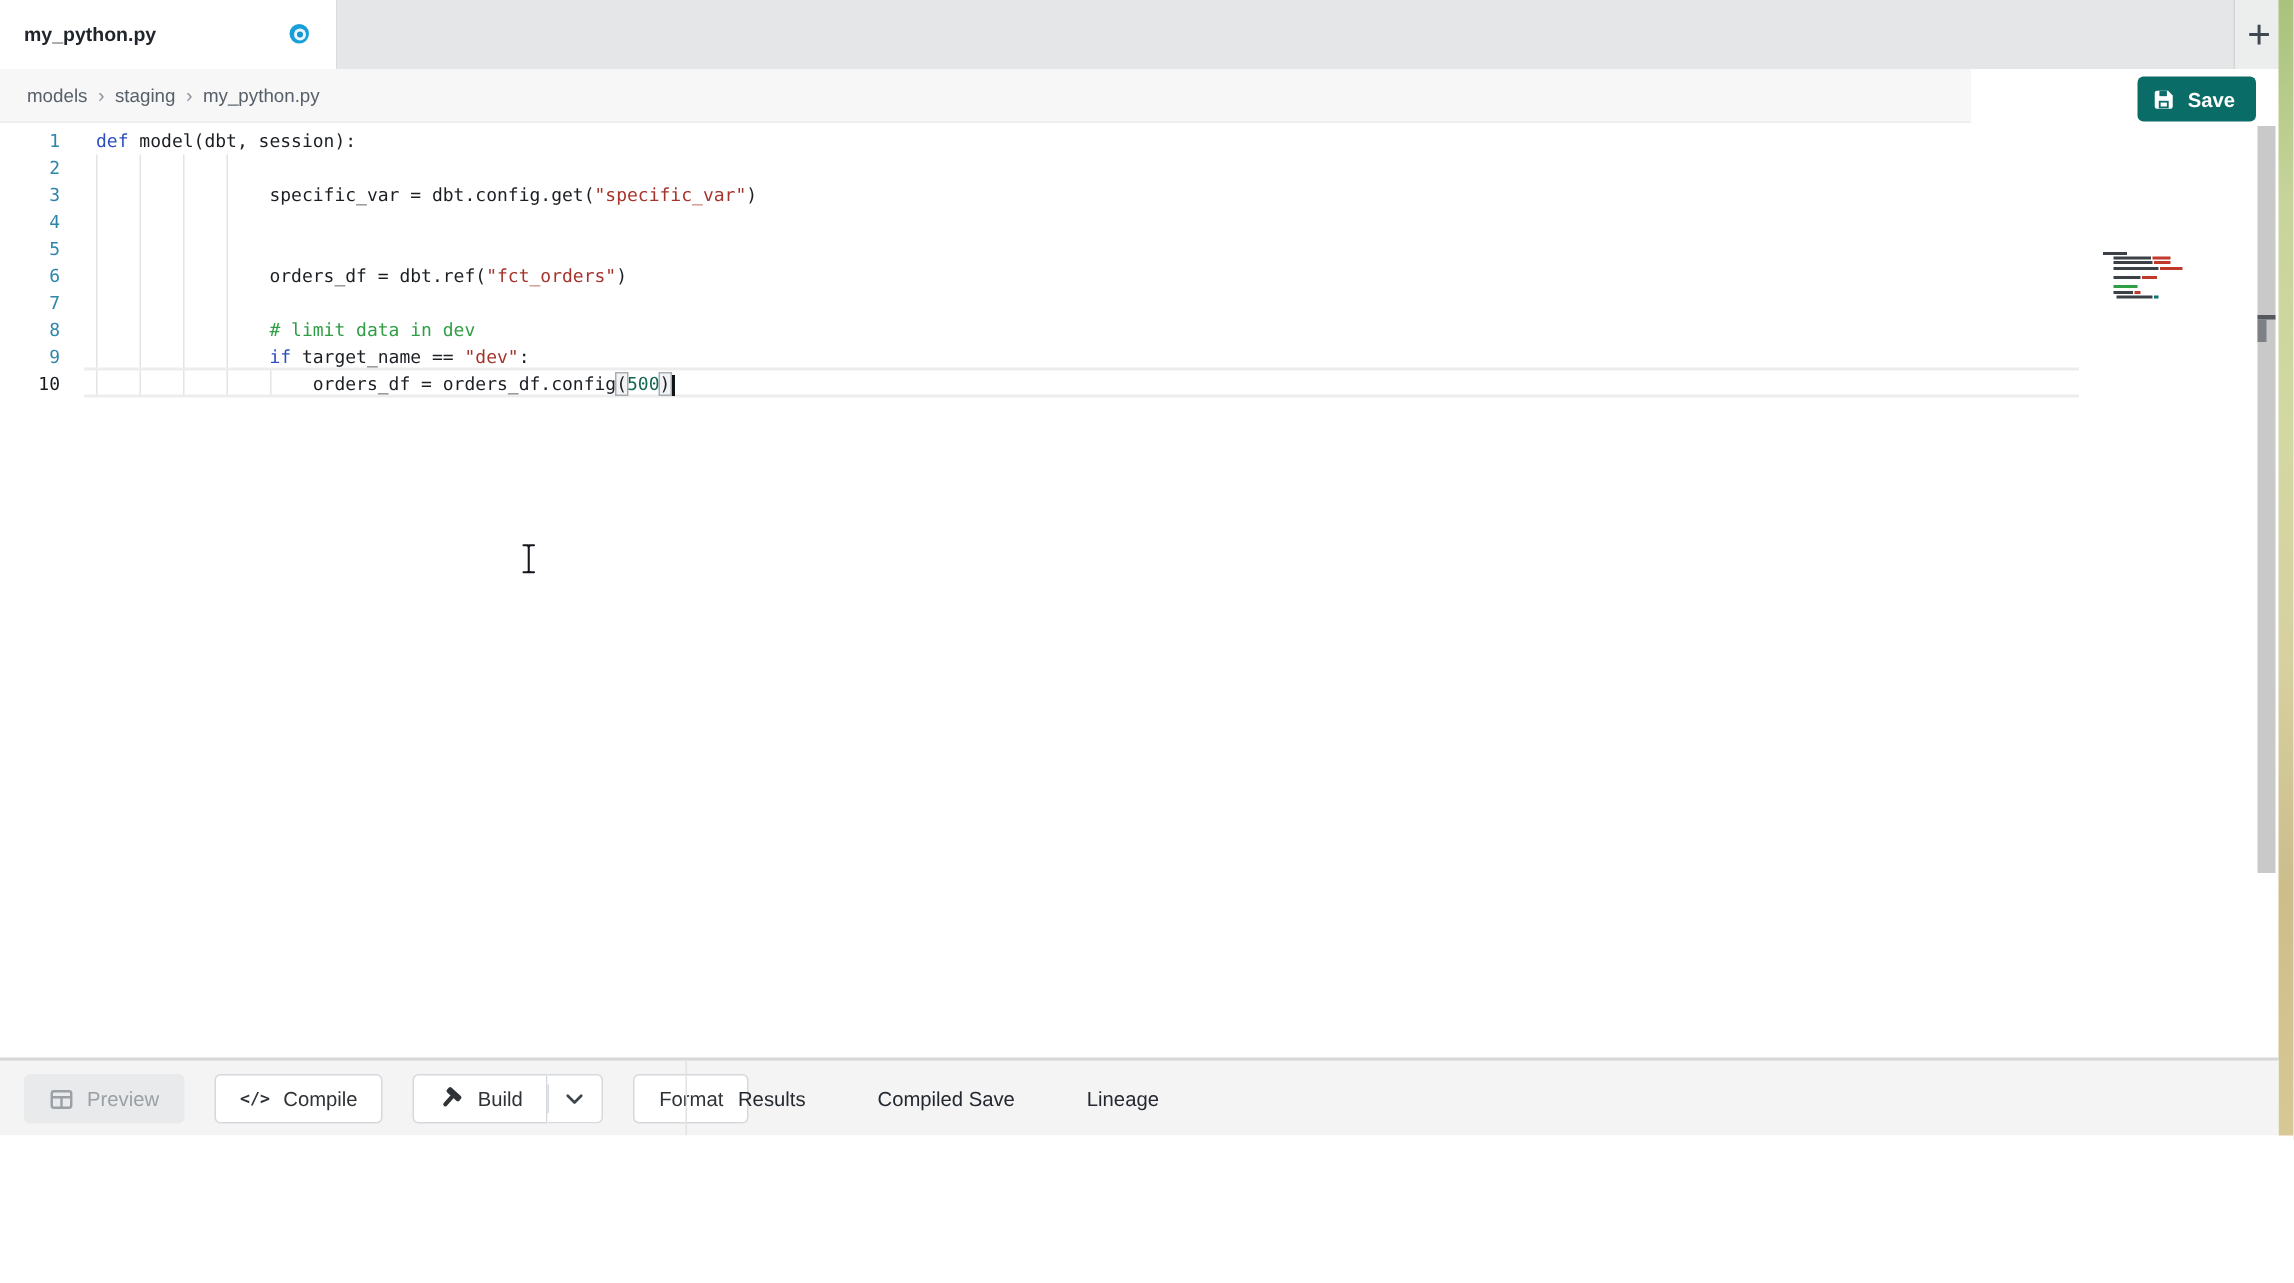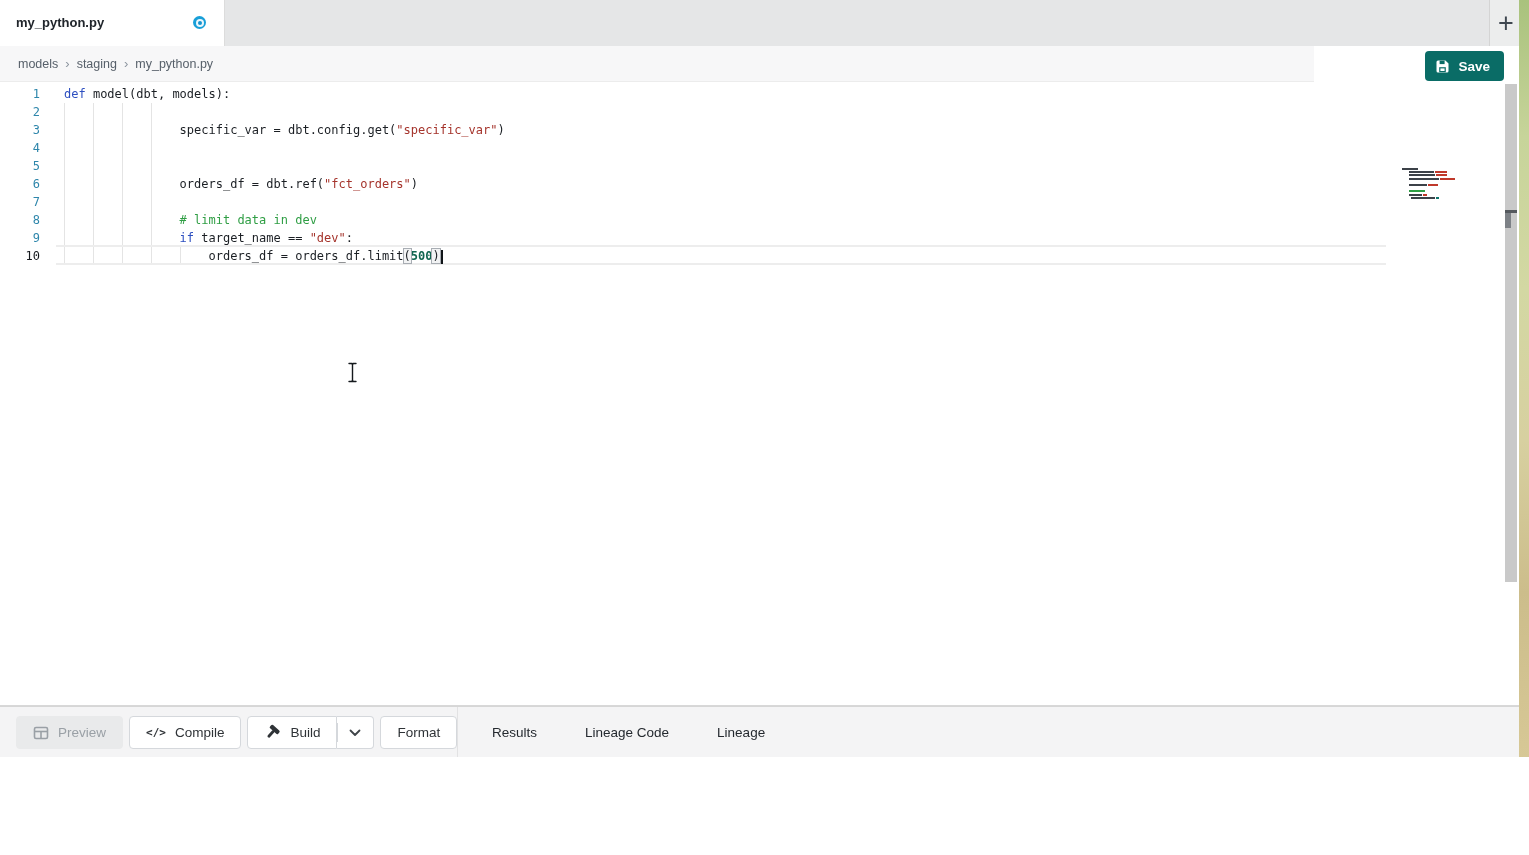--- a/index.html
+++ b/index.html
@@ -39,21 +39,21 @@
     border-bottom:1px solid #d8d8d8; }
   #code-lines { position:absolute; top:3px; left:0; right:0; }
   .cm-line { display:flex; height:18px; font-family:"DejaVu Sans Mono", monospace;
     font-size:12px; line-height:18px; white-space:pre; }
   .gutter-num { width:40px; text-align:right; color:#2e86ab; flex:0 0 40px; }
   .cm-line.active .gutter-num { color:#15191d; }
   .code { padding-left:24px; }
   .tok-kw  { color:#2d4fc0; }
   .tok-str { color:#a5342c; }
   .tok-com { color:#2f9e44; }
-  .tok-num { color:#116650;font-weight:bold; }
+  .tok-num { color:#116650; }
   .tok-plain { color:#1b1f24; }
   .tok-brk { color:#1b1f24; outline:1px solid #a8adb3; background:#f2f3f4; }
   .tok-caret { display:inline-block; width:2px; height:14px; background:#101418;
     vertical-align:middle; margin-left:1px; }
   .indent-guide { position:absolute; width:1px; background:#e4e4e4; }
   .active-line-border { position:absolute; left:56px; width:1330px; height:2px; background:#ededed; }
 
   
   #minimap { position:absolute; top:86px; left:1400px; width:62px; }
   .mm-row { height:2px; margin-bottom:1.2px; display:flex; gap:1px; }
@@ -68,21 +68,21 @@
   #scroll-thumb .t-stem { width:6px; height:15px; background:#7d8186; }
   #right-strip { position:absolute; top:0; left:1519px; width:10px; height:760px;
     background:linear-gradient(180deg,#a9c27d 0%,#c7d49a 18%,#d3d8a3 38%,#d7d0a0 58%,#ccbd8b 78%,#d7c896 100%); }
 
   
   #mouse-cursor { position:absolute; left:346px; top:362px; }
 
   
   #bottom-toolbar { position:absolute; top:706px; left:0; width:1519px; height:51px;
     background:#f4f4f5; border-top:1px solid #d6d6d6; }
-  #btn-row { position:absolute; left:16px; top:9px; display:flex; gap:6px; align-items:flex-end; }
+  #btn-row { position:absolute; left:16px; top:9px; display:flex; gap:20px; align-items:flex-end; }
   .tb-btn { display:inline-flex; align-items:center; gap:9px; height:33px; padding:0 16px;
     background:#fff; border:1px solid #d5d8dc; border-radius:4px; font-size:13.5px;
     color:#2f3337; cursor:pointer; font-family:"Liberation Sans", sans-serif; }
   .tb-btn.disabled { background:#e9eaeb; border-color:#e9eaeb; color:#9aa0a6; cursor:default; }
   .split { display:inline-flex; }
   .split .tb-btn.main { border-radius:4px 0 0 4px; }
   .split .tb-btn.dd { border-radius:0 4px 4px 0; border-left:none; padding:0 12px;
     position:relative; }
   .split .tb-btn.dd::before { content:""; position:absolute; left:0; top:6px; bottom:6px;
     width:1px; background:#d5d8dc; }
@@ -132,30 +132,30 @@
   <div class="indent-guide" style="left:64px; top:21px; height:162px;"></div>
   <div class="indent-guide" style="left:93px; top:21px; height:162px;"></div>
   <div class="indent-guide" style="left:122px; top:21px; height:162px;"></div>
   <div class="indent-guide" style="left:151px; top:21px; height:162px;"></div>
   <div class="indent-guide" style="left:180px; top:165px; height:18px;"></div>
 
   <div class="active-line-border" style="top:163px;"></div>
   <div class="active-line-border" style="top:181px;"></div>
 
   <div id="code-lines">
-      <div class="cm-line"><span class="gutter-num">1</span><span class="code"><span class="tok-kw">def</span><span class="tok-plain"> model(dbt, models):</span></span></div>
+      <div class="cm-line"><span class="gutter-num">1</span><span class="code"><span class="tok-kw">def</span><span class="tok-plain"> model(dbt, session):</span></span></div>
       <div class="cm-line"><span class="gutter-num">2</span></div>
       <div class="cm-line"><span class="gutter-num">3</span><span class="code"><span class="tok-plain">                specific_var = dbt.config.get(</span><span class="tok-str">"specific_var"</span><span class="tok-plain">)</span></span></div>
       <div class="cm-line"><span class="gutter-num">4</span></div>
       <div class="cm-line"><span class="gutter-num">5</span><span class="code"></span></div>
       <div class="cm-line"><span class="gutter-num">6</span><span class="code"><span class="tok-plain">                orders_df = dbt.ref(</span><span class="tok-str">"fct_orders"</span><span class="tok-plain">)</span></span></div>
       <div class="cm-line"><span class="gutter-num">7</span><span class="code"></span></div>
       <div class="cm-line"><span class="gutter-num">8</span><span class="code"><span class="tok-com">                # limit data in dev</span></span></div>
       <div class="cm-line"><span class="gutter-num">9</span><span class="code"><span class="tok-plain">                </span><span class="tok-kw">if</span><span class="tok-plain"> target_name == </span><span class="tok-str">"dev"</span><span class="tok-plain">:</span></span></div>
-      <div class="cm-line active"><span class="gutter-num">10</span><span class="code"><span class="tok-plain">                    orders_df = orders_df.limit</span><span class="tok-brk">(</span><span class="tok-num">500</span><span class="tok-brk">)</span><span class="tok-caret"></span></span></div>
+      <div class="cm-line active"><span class="gutter-num">10</span><span class="code"><span class="tok-plain">                    orders_df = orders_df.config</span><span class="tok-brk">(</span><span class="tok-num">500</span><span class="tok-brk">)</span><span class="tok-caret"></span></span></div>
     </div>
 
   <div id="minimap">
       <div class="mm-row" style="padding-left: 2px;">
         <div class="mm-seg mm-dark" style="width: 16px;"></div>
       </div>
       <div class="mm-row" style="padding-left: 9px;">
         <div class="mm-seg mm-dark" style="width: 25px;"></div>
         <div class="mm-seg mm-red" style="width: 12px;"></div>
       </div>
@@ -237,20 +237,20 @@
         </span>
       </button>
     </span>
     <button class="tb-btn">
       <span>Format</span>
     </button>
   </div>
   <div id="toolbar-divider"></div>
   <div id="bottom-tabs">
     <div class="bottom-tab">Results</div>
-    <div class="bottom-tab">Lineage Code</div>
+    <div class="bottom-tab">Compiled Save</div>
     <div class="bottom-tab">Lineage</div>
   </div>
 </div>
 
 <div id="bottom-panel">
   
 </div>
 
 </body></html>

